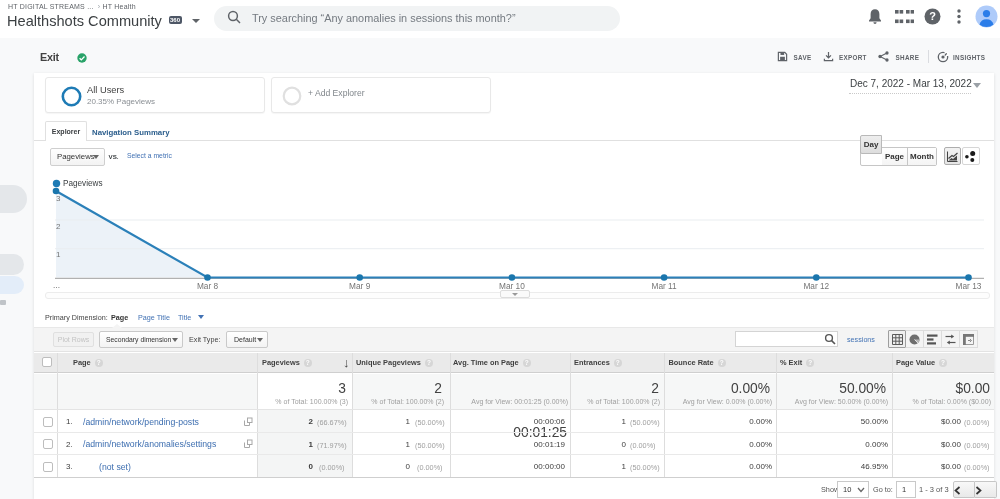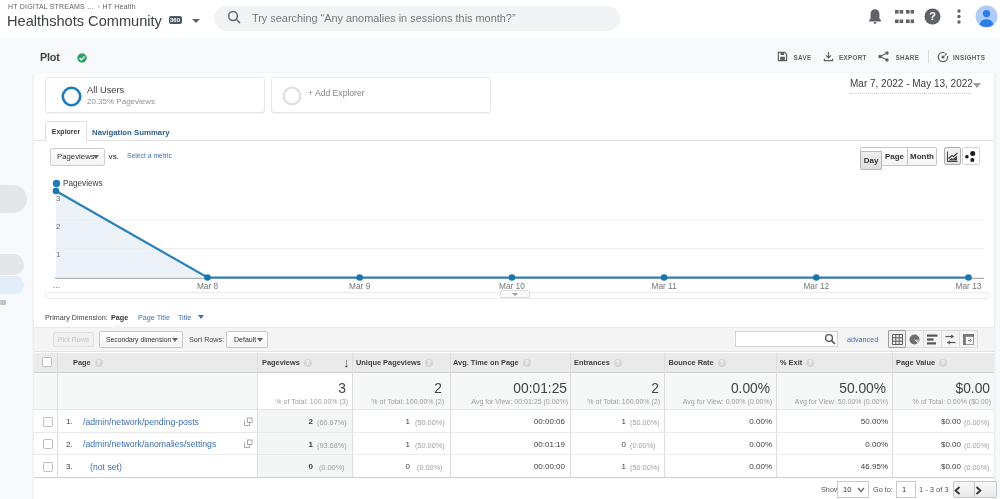--- a/index.html
+++ b/index.html
@@ -77,21 +77,21 @@
       <circle cx="3" cy="8.5" r="1.7"></circle>
       <circle cx="3" cy="14" r="1.7"></circle>
     </g>
   </svg>
 <svg class="a" style="left:975px;top:5px;" width="23" height="23" viewBox="0 0 23 23">
   <circle cx="11.5" cy="11.5" r="11" fill="#aecbfa"></circle>
   <circle cx="11.5" cy="8.6" r="3.6" fill="#2b7de9"></circle>
   <path d="M4.5 19.5a7.3 7.3 0 0 1 14 0 11 11 0 0 1-14 0z" fill="#2b7de9"></path>
 </svg>
 
-<div class="a" style="left:40px;top:51px;font-size:10.8px;font-weight:bold;letter-spacing:-0.2px;color:#424242;">Plot</div>
+<div class="a" style="left:40px;top:51px;font-size:10.8px;font-weight:bold;letter-spacing:-0.2px;color:#424242;">Exit</div>
 <svg class="a" style="left:76.5px;top:53px;" width="10" height="10" viewBox="0 0 10 10">
     <circle cx="5" cy="5" r="4.7" fill="#28a268"></circle>
     <path d="M2.6 5.2l1.7 1.7 3.2-3.4" fill="none" stroke="#fff" stroke-width="1.3"></path>
   </svg>
 <div class="a" style="left:770px;top:50px;width:220px;height:16px;font-size:6.3px;font-weight:bold;letter-spacing:.3px;color:#5f6368;">
   <svg class="a" style="left:7px;top:1px;" width="11" height="11" viewBox="0 0 12 12">
       <path d="M1.5 1.5h7l2 2v7h-9z" fill="none" stroke="#5f6368" stroke-width="1.3"></path>
       <rect x="3.4" y="6.3" width="5.2" height="3.8" fill="#5f6368"></rect>
       <rect x="3.8" y="1.7" width="4" height="2.6" fill="#5f6368"></rect>
     </svg>
@@ -114,21 +114,21 @@
   <svg class="a" style="left:167px;top:1px;" width="12" height="12" viewBox="0 0 12 12">
       <circle cx="6" cy="6" r="4.7" fill="none" stroke="#5f6368" stroke-width="1.3"></circle>
       <circle cx="6" cy="6" r="1.6" fill="#5f6368"></circle>
       <rect x="7.6" y="1" width="4" height="4" fill="#fff"></rect>
       <path d="M8 4.6a2.5 2.5 0 0 1 2-2" fill="none" stroke="#5f6368" stroke-width="1.3"></path>
     </svg>
   <span class="a" style="left:183px;top:4px;">INSIGHTS</span>
 </div>
 
 <div class="a" id="panel"></div>
-<div class="a" style="left:850px;top:78px;font-size:10px;color:#3c4043;white-space:nowrap;">Mar 7, 2022 - May 13, 2022</div>
+<div class="a" style="left:850px;top:78px;font-size:10px;color:#3c4043;white-space:nowrap;">Dec 7, 2022 - Mar 13, 2022</div>
 <div class="a" style="left:973px;top:83px;width:0;height:0;border-left:4.5px solid transparent;border-right:4.5px solid transparent;border-top:5px solid #9aa0a6;"></div>
 <div class="a" style="left:849px;top:93px;width:122px;border-bottom:1px dotted #c9c9c9;"></div>
 
 <div class="a seg-card" style="left:45px;width:220px;"></div>
 <div class="a seg-card" style="left:271px;width:220px;"></div>
 <svg class="a" style="left:61px;top:86px;" width="21" height="21" viewBox="0 0 21 21">
     <circle cx="10.5" cy="10.5" r="8.7" fill="none" stroke="#1e7bb5" stroke-width="2.6"></circle>
   </svg>
 <div class="a" style="left:87px;top:85px;font-size:9.3px;color:#424242;">All Users</div>
 <div class="a" style="left:87px;top:97px;font-size:8px;color:#8a8f94;">20.35% Pageviews</div>
@@ -140,21 +140,21 @@
 <div class="a" style="left:34px;top:140px;width:960px;border-bottom:1px solid #e0e0e0;"></div>
 <div class="a" style="left:45px;top:121px;width:42px;height:20px;background:#fff;border:1px solid #e0e0e0;border-bottom:none;border-radius:2px 2px 0 0;font-size:7px;font-weight:bold;color:#3c4043;text-align:center;line-height:19px;">Explorer</div>
 <div class="a" style="left:92px;top:127.5px;font-size:7.8px;font-weight:bold;color:#2a5d8c;">Navigation Summary</div>
 
 <div class="a" style="left:50px;top:148px;width:55px;height:18px;background:linear-gradient(#fefefe,#f3f3f3);border:1px solid #cfcfcf;border-radius:2px;font-size:7.8px;color:#333;line-height:16px;padding-left:6px;">Pageviews
   <span class="a" style="right:5px;top:6px;width:0;height:0;border-left:3.5px solid transparent;border-right:3.5px solid transparent;border-top:4.5px solid #666;"></span>
 </div>
 <div class="a" style="left:108.5px;top:152.5px;font-size:6.2px;font-weight:bold;color:#3c4043;">VS.</div>
 <div class="a" style="left:127px;top:151.5px;font-size:6.8px;color:#4272b4;">Select a metric</div>
 <div class="a" style="left:860px;top:147px;width:77px;height:19px;border:1px solid #c6c6c6;border-radius:2px;background:#fff;"></div>
-<div class="a" style="left:860px;top:151px;width:22px;height:19px;background:linear-gradient(#eee,#ddd);border:1px solid #b9b9b9;border-radius:2px 0 0 2px;font-size:8px;font-weight:bold;color:#333;text-align:center;line-height:18px;">Day</div>
+<div class="a" style="left:860px;top:135px;width:22px;height:19px;background:linear-gradient(#eee,#ddd);border:1px solid #b9b9b9;border-radius:2px 0 0 2px;font-size:8px;font-weight:bold;color:#333;text-align:center;line-height:18px;">Day</div>
 <div class="a" style="left:882px;top:148px;width:26px;height:17px;background:linear-gradient(#fff,#f4f4f4);border-right:1px solid #c6c6c6;font-size:8px;font-weight:bold;color:#333;text-align:center;line-height:17px;">Page</div>
 <div class="a" style="left:908px;top:148px;width:28px;height:17px;background:linear-gradient(#fff,#f4f4f4);font-size:8px;font-weight:bold;color:#333;text-align:center;line-height:17px;">Month</div>
 <div class="a" style="left:944px;top:147px;width:17px;height:18px;background:linear-gradient(#f2f2f2,#e5e5e5);border:1px solid #adadad;border-radius:2px;">
   <svg style="margin:2.5px 0 0 2px;" width="11" height="11" viewBox="0 0 11 11">
       <path d="M0.5 10.5v-10" stroke="#444" stroke-width="1"></path>
       <path d="M0.5 10.5h10" stroke="#444" stroke-width="1"></path>
       <path d="M1.5 9.5l3-2.5 1.5 1 4-3.5v5z" fill="#444"></path>
       <path d="M1.5 7.5l3.5-3 1.5 1 4-3.5" fill="none" stroke="#444" stroke-width="1.2"></path>
     </svg>
 </div>
@@ -212,30 +212,30 @@
 <div class="a" style="left:138px;top:312.5px;font-size:7.2px;color:#4272b4;">Page Title</div>
 <div class="a" style="left:178px;top:312.5px;font-size:7.2px;color:#4272b4;">Title</div>
 <div class="a" style="left:198px;top:315px;width:0;height:0;border-left:3px solid transparent;border-right:3px solid transparent;border-top:4px solid #4272b4;"></div>
 
 <div class="a" style="left:34px;top:327px;width:960px;height:25px;background:#f4f4f4;border-top:1px solid #e8e8e8;border-bottom:1px solid #e3e3e3;"></div>
 <div class="a" style="left:112px;top:324px;width:0;height:0;border-left:5px solid transparent;border-right:5px solid transparent;border-bottom:4px solid #f4f4f4;"></div>
 <div class="a" style="left:53px;top:332px;width:41px;height:15px;background:#f1f1f1;border:1px solid #e0e0e0;border-radius:2px;font-size:7px;color:#c3c3c3;text-align:center;line-height:14px;">Plot Rows</div>
 <div class="a" style="left:99px;top:331px;width:84px;height:17px;background:linear-gradient(#fff,#f3f3f3);border:1px solid #c9c9c9;border-radius:2px;font-size:6.8px;color:#333;line-height:15px;padding-left:6px;">Secondary dimension
   <span class="a" style="right:4px;top:6px;width:0;height:0;border-left:3px solid transparent;border-right:3px solid transparent;border-top:4px solid #666;"></span>
 </div>
-<div class="a" style="left:189px;top:335px;font-size:7.2px;color:#444;">Sort Rows:</div>
+<div class="a" style="left:189px;top:335px;font-size:7.2px;color:#444;">Exit Type:</div>
 <div class="a" style="left:226px;top:331px;width:42px;height:17px;background:linear-gradient(#fff,#f3f3f3);border:1px solid #c9c9c9;border-radius:2px;font-size:7px;color:#333;line-height:15px;padding-left:7px;">Default
   <span class="a" style="right:4px;top:6px;width:0;height:0;border-left:3px solid transparent;border-right:3px solid transparent;border-top:4px solid #666;"></span>
 </div>
 <div class="a" style="left:735px;top:331px;width:103px;height:16px;background:#fff;border:1px solid #d4d4d4;"></div>
 <svg class="a" style="left:824px;top:333px;" width="12" height="12" viewBox="0 0 12 12">
     <circle cx="5" cy="5" r="3.4" fill="none" stroke="#555" stroke-width="1.4"></circle>
     <line x1="7.6" y1="7.6" x2="11" y2="11" stroke="#555" stroke-width="1.6"></line>
   </svg>
-<div class="a" style="left:847px;top:334.5px;font-size:7.2px;color:#4272b4;">advanced</div>
+<div class="a" style="left:847px;top:334.5px;font-size:7.2px;color:#4272b4;">sessions</div>
 <div class="a" style="left:888px;top:330px;width:89px;height:18px;">
   <span class="a" style="left:0;top:0;width:18px;height:18px;background:#efefef;border:1px solid #9e9e9e;border-radius:1px;">
     <svg style="margin:3px 0 0 3px;" width="11" height="11" viewBox="0 0 11 11">
         <g stroke="#5a5a5a" stroke-width="1">
           <path d="M0.5 0.5h10v10h-10z" fill="none"></path>
           <path d="M0.5 3.8h10M0.5 7.2h10M3.8 0.5v10M7.2 0.5v10"></path>
         </g>
       </svg>
   </span>
   <span class="a" style="left:18px;top:0;width:18px;height:18px;border:1px solid #dcdcdc;border-left:none;">
@@ -296,21 +296,21 @@
 <div class="a hl" style="left:453px;">Avg. Time on Page<span class="qm">?</span></div>
 <div class="a hl" style="left:574px;">Entrances<span class="qm">?</span></div>
 <div class="a hl" style="left:668.5px;">Bounce Rate<span class="qm">?</span></div>
 <div class="a hl" style="left:780px;">% Exit<span class="qm">?</span></div>
 <div class="a hl" style="left:896px;">Page Value<span class="qm">?</span></div>
 
 <div class="a sn" style="left:258px;width:88px;">3</div>
 <div class="a ss" style="left:258px;width:90px;">% of Total: 100.00% (3)</div>
 <div class="a sn" style="left:353px;width:89px;">2</div>
 <div class="a ss" style="left:353px;width:91px;">% of Total: 100.00% (2)</div>
-<div class="a sn" style="left:449px;width:118px;">00:01:25</div>
+<div class="a sn" style="left:449px;width:118px;margin-top:44px;">00:01:25</div>
 <div class="a ss" style="left:449px;width:119px;">Avg for View: 00:01:25 (0.00%)</div>
 <div class="a sn" style="left:570px;width:89px;">2</div>
 <div class="a ss" style="left:570px;width:90px;">% of Total: 100.00% (2)</div>
 <div class="a sn" style="left:667px;width:103px;">0.00%</div>
 <div class="a ss" style="left:667px;width:105px;">Avg for View: 0.00% (0.00%)</div>
 <div class="a sn" style="left:779px;width:107px;">50.00%</div>
 <div class="a ss" style="left:779px;width:109px;">Avg for View: 50.00% (0.00%)</div>
 <div class="a sn" style="left:896px;width:94px;">$0.00</div>
 <div class="a ss" style="left:896px;width:95px;">% of Total: 0.00% ($0.00)</div>
 
@@ -339,35 +339,35 @@
     <div class="a rp" style="left:964px;width:25px;">(0.00%)</div>
 </div>
 <div class="row" style="--y:432.5px;">
   <div class="a cb" style="left:43px;top:6.5px;"></div>
   <div class="a rt" style="left:66px;">2.</div>
   <div class="a rl" style="left:83px;">/admin/network/anomalies/settings</div>
   <svg class="a ei" style="left:243px;">
       <use href="#elink"></use>
     </svg>
   <div class="a rn b" style="left:258px;width:55px;">1</div>
-    <div class="a rp" style="left:317px;width:34px;">(93.68%)</div>
+    <div class="a rp" style="left:317px;width:34px;">(71.97%)</div>
   <div class="a rn" style="left:353px;width:57px;">1</div>
     <div class="a rp" style="left:415px;width:32px;">(50.00%)</div>
   <div class="a rn" style="left:449px;width:116px;">00:01:19</div>
   <div class="a rn" style="left:570px;width:56px;">0</div>
     <div class="a rp" style="left:630px;width:31px;">(0.00%)</div>
   <div class="a rn" style="left:667px;width:105px;">0.00%</div>
   <div class="a rn" style="left:779px;width:109px;">0.00%</div>
   <div class="a rn" style="left:896px;width:65px;">$0.00</div>
     <div class="a rp" style="left:964px;width:25px;">(0.00%)</div>
 </div>
 <div class="row" style="--y:455px;">
   <div class="a cb" style="left:43px;top:6.5px;"></div>
   <div class="a rt" style="left:66px;">3.</div>
-  <div class="a rl" style="left:90px;">(not set)</div>
+  <div class="a rl" style="left:99px;">(not set)</div>
   <div class="a rn b" style="left:258px;width:55px;">0</div>
     <div class="a rp" style="left:319px;width:32px;">(0.00%)</div>
   <div class="a rn" style="left:353px;width:57px;">0</div>
     <div class="a rp" style="left:417px;width:30px;">(0.00%)</div>
   <div class="a rn" style="left:449px;width:116px;">00:00:00</div>
   <div class="a rn" style="left:570px;width:56px;">1</div>
     <div class="a rp" style="left:630px;width:31px;">(50.00%)</div>
   <div class="a rn" style="left:667px;width:105px;">0.00%</div>
   <div class="a rn" style="left:779px;width:109px;">46.95%</div>
   <div class="a rn" style="left:896px;width:65px;">$0.00</div>

